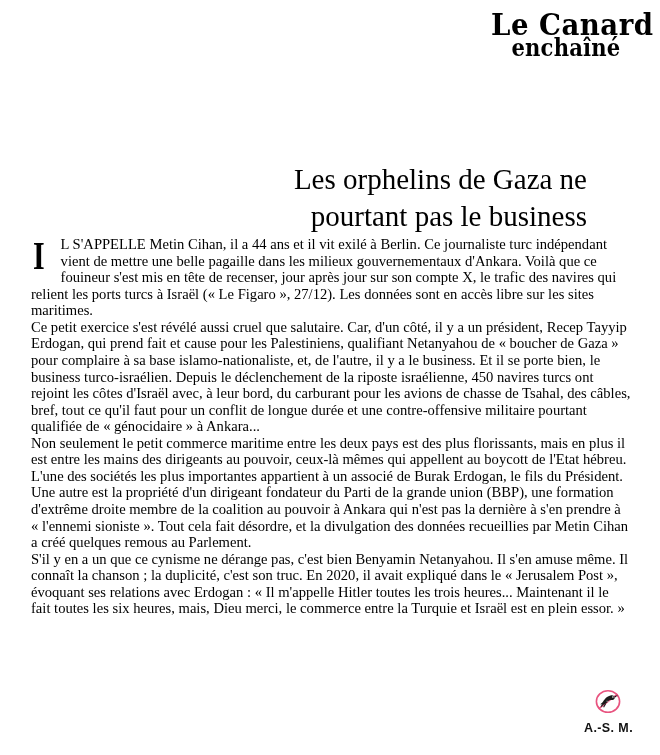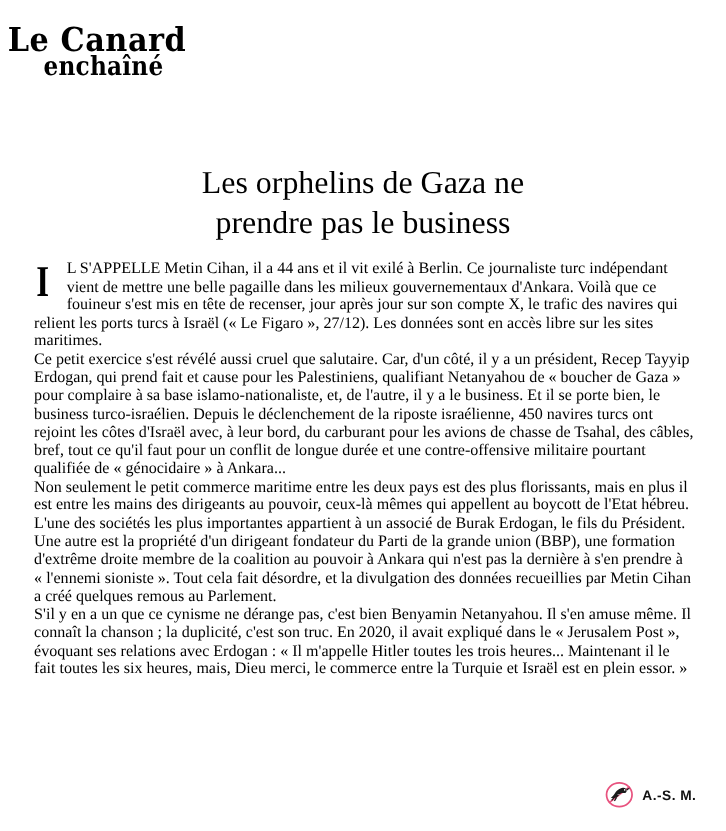--- a/index.html
+++ b/index.html
@@ -12,22 +12,22 @@
     height: 755px;
     position: relative;
     font-family: "Liberation Serif", "DejaVu Serif", serif;
     color: #000000;
     overflow: hidden;
   }
 
   
   .masthead {
     width: 100%;
-    padding-top: 22px;
-    text-align: left;
+    padding-top: 10px;
+    text-align: right;
     line-height: 1;
     user-select: none;
   }
   .masthead-line1 {
     font-family: "DejaVu Serif", "Liberation Serif", serif;
     font-weight: 700;
     font-size: 30px;
     letter-spacing: 0.5px;
     transform: scaleX(0.92);
     display: inline-block;
@@ -39,23 +39,23 @@
     font-size: 24px;
     letter-spacing: 0.2px;
     transform: scaleX(0.88);
     display: block;
     margin-top: -4px;
     color: #000;
   }
 
   
   .headline {
-    margin: 0;
+    margin: 13px;
     padding: 0 60px;
-    text-align: center;
+    text-align: right;
     font-family: "Liberation Serif", "DejaVu Serif", serif;
     font-weight: 400;
     font-size: 29px;
     line-height: 1.26;
     position: absolute;
     top: 148px;
     left: 0;
     right: 0;
   }
 
@@ -90,20 +90,21 @@
   b, strong { font-weight: 400; }
 
   
   .signature {
     position: absolute;
     right: 27px;
     bottom: 20px;
     display: flex;
     align-items: center;
     gap: 7px;
+    flex-direction: column;
   }
   .duck-stamp {
     width: 27px;
     height: 25px;
     position: relative;
     display: block;
   }
   .sig-text {
     font-family: "Liberation Sans", "DejaVu Sans", sans-serif;
     font-weight: 700;
@@ -115,21 +116,21 @@
 </head>
 <body>
 
 <div class="masthead">
   <span class="masthead-line1">Le Canard</span>
   <span class="masthead-line2">enchaîné</span>
 </div>
 
 <h1 class="headline">
   <span>Les orphelins de Gaza ne</span><br>
-  <span>prendre pas le business</span>
+  <span>pourtant pas le business</span>
 </h1>
 
 <div class="article">
 
   <p class="dropcap-block"><span class="dropcap">I</span><span>L S'APPELLE Metin Cihan, il a 44 ans et il vit exilé à Berlin. Ce journaliste turc indépendant vient de mettre une belle pagaille dans les milieux gouvernementaux d'Ankara. Voilà que ce fouineur s'est mis en tête de recenser, jour après jour sur son compte X, le trafic des navires qui relient les ports turcs à Israël (« Le Figaro », 27/12). Les données sont en accès libre sur les sites maritimes.</span></p>
 
   <p><span>Ce petit exercice s'est révélé aussi cruel que salutaire. Car, d'un côté, il y a un président, Recep Tayyip Erdogan, qui prend fait et cause pour les Palestiniens, qualifiant Netanyahou de </span><b>« boucher de Gaza »</b><span> pour complaire à sa base islamo-nationaliste, et, de l'autre, il y a le business. Et il se porte bien, le business turco-israélien. Depuis le déclenchement de la riposte israélienne, 450 navires turcs ont rejoint les côtes d'Israël avec, à leur bord, du carburant pour les avions de chasse de Tsahal, des câbles, bref, tout ce qu'il faut pour un conflit de longue durée et une contre-offensive militaire pourtant qualifiée de </span><b>« génocidaire »</b><span> à Ankara...</span></p>
 
   <p><span>Non seulement le petit commerce maritime entre les deux pays est des plus florissants, mais en plus il est entre les mains des dirigeants au pouvoir, ceux-là mêmes qui appellent au boycott de l'Etat hébreu. L'une des sociétés les plus importantes appartient à un associé de Burak Erdogan, le fils du Président. Une autre est la propriété d'un dirigeant fondateur du Parti de la grande union (BBP), une formation d'extrême droite membre de la coalition au pouvoir à Ankara qui n'est pas la dernière à s'en prendre à </span><b>« l'ennemi sioniste »</b><span>. Tout cela fait désordre, et la divulgation des données recueillies par Metin Cihan a créé quelques remous au Parlement.</span></p>
 

